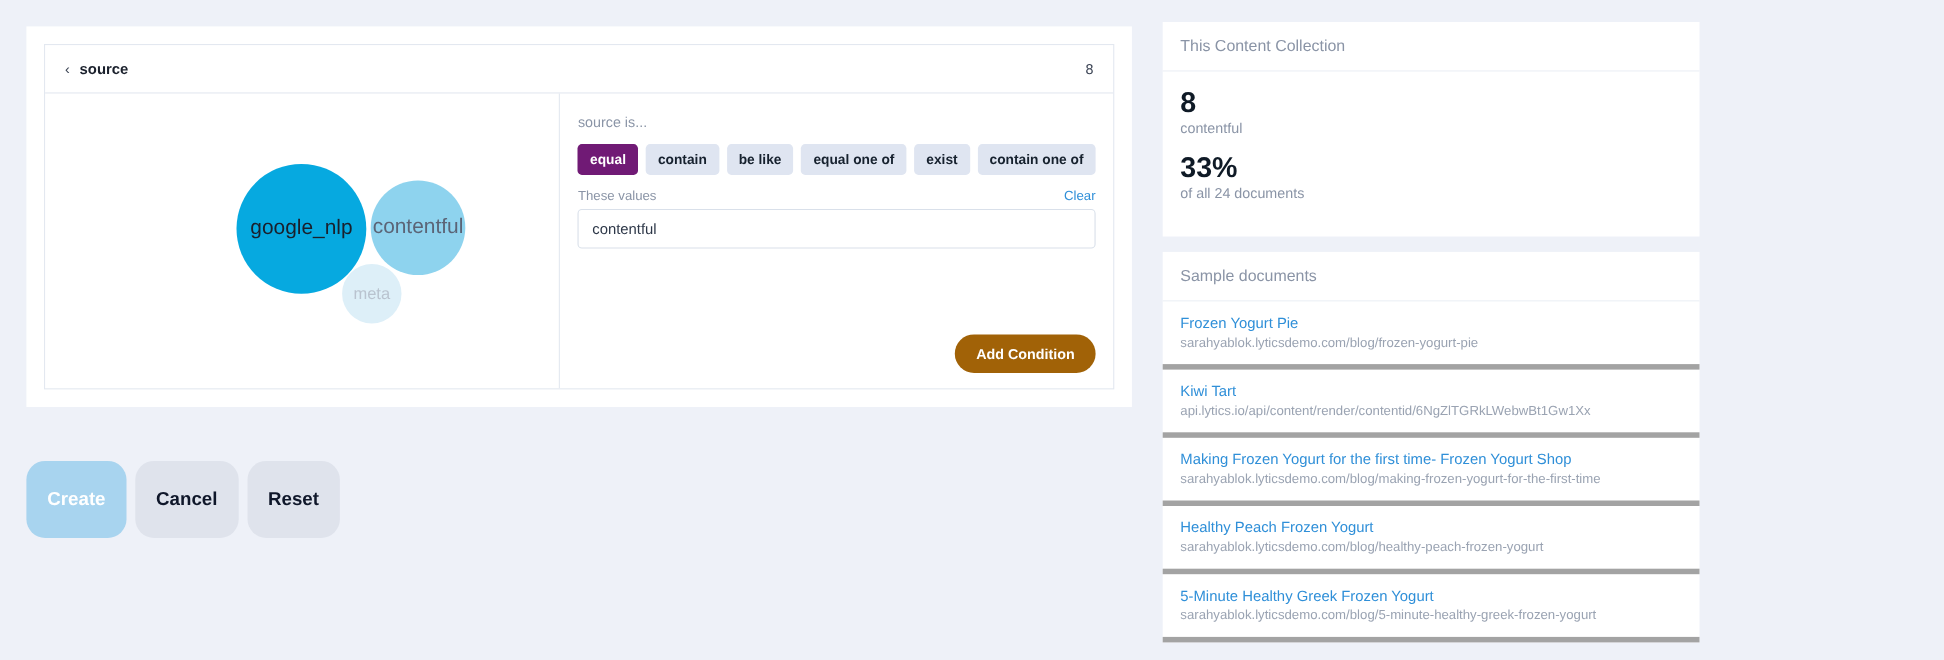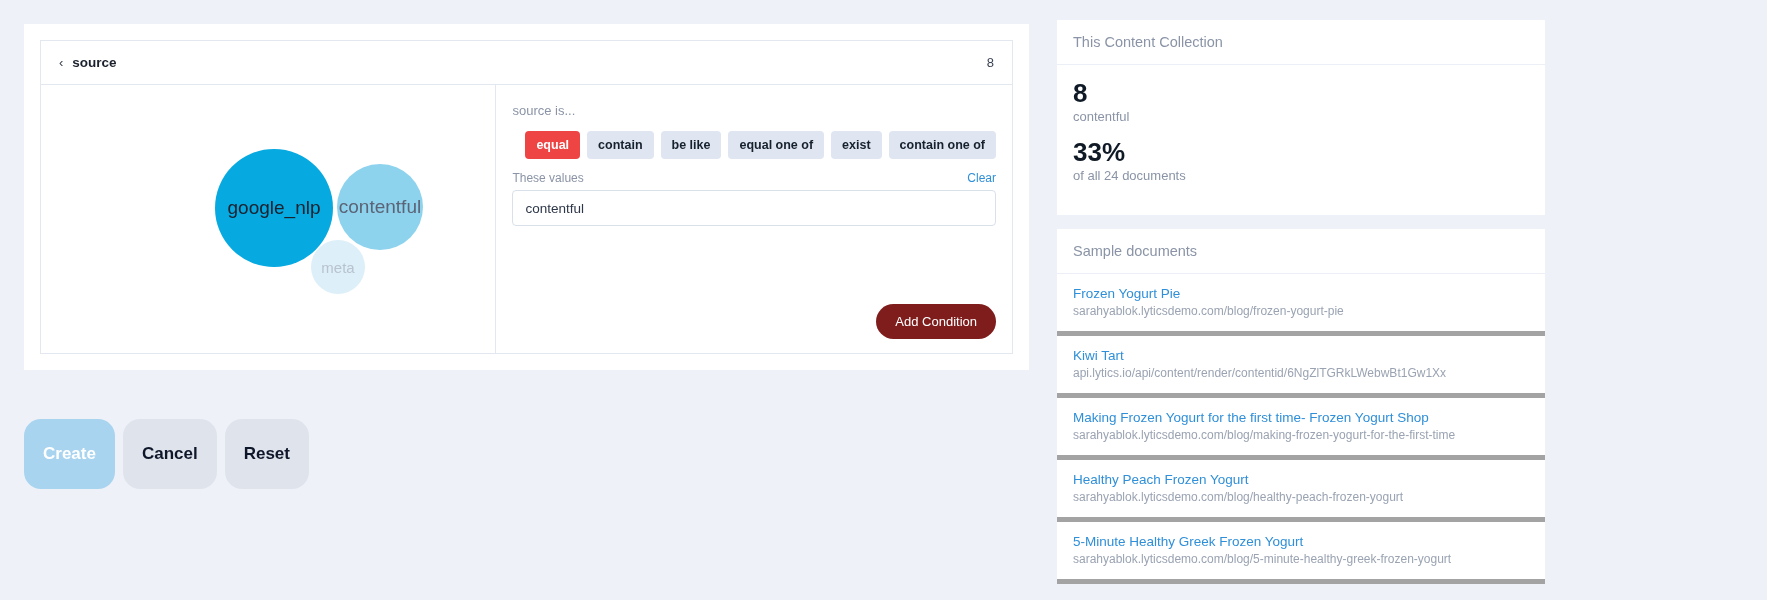--- a/index.html
+++ b/index.html
@@ -154,23 +154,22 @@
     font-weight: bold;
     font-size: 12.5px;
     border-radius: 4px;
     padding: 7px 11px;
     cursor: pointer;
     white-space: nowrap;
     border: none;
     font-family: "Liberation Sans", sans-serif;
   }
   .op-btn.selected {
-    background: #ef4444;
+    background: #701a75;
     color: #ffffff;
-    margin-left: 13px;
   }
   .values-head {
     display: flex;
     align-items: baseline;
     margin-bottom: 5px;
   }
   .values-label {
     color: #8a94a6;
     font-size: 12px;
   }
@@ -192,23 +191,23 @@
     font-family: "Liberation Sans", sans-serif;
     background: #fff;
     outline: none;
   }
   .add-cond-wrap {
     margin-top: auto;
     display: flex;
     justify-content: flex-end;
   }
   .add-cond-btn {
-    background: #7f1d1d;
+    background: #a16207;
     color: #ffffff;
-    font-weight: normal;
+    font-weight: bold;
     font-size: 13px;
     border: none;
     border-radius: 18px;
     padding: 10px 19px;
     cursor: pointer;
     font-family: "Liberation Sans", sans-serif;
   }
 
   
   .actions-row {

